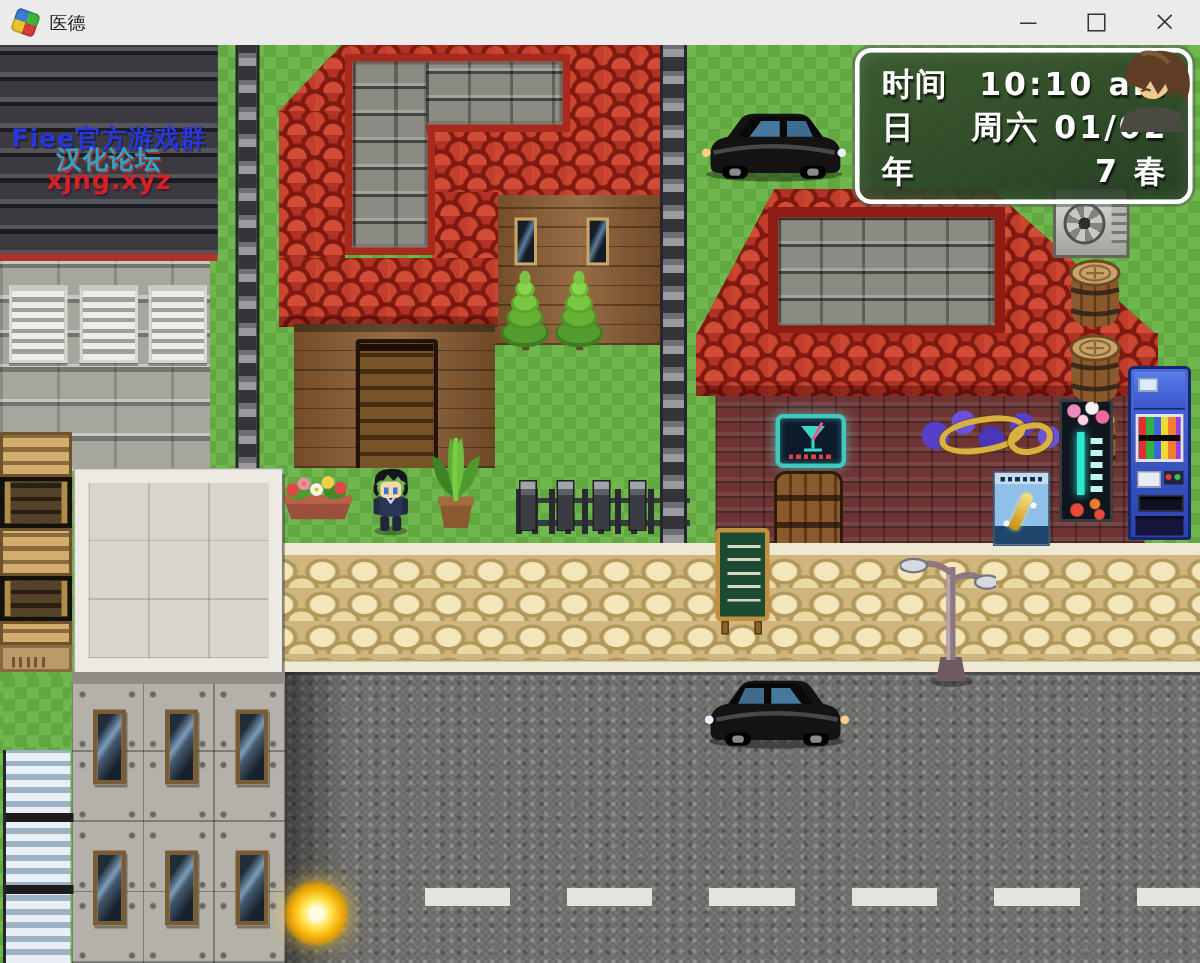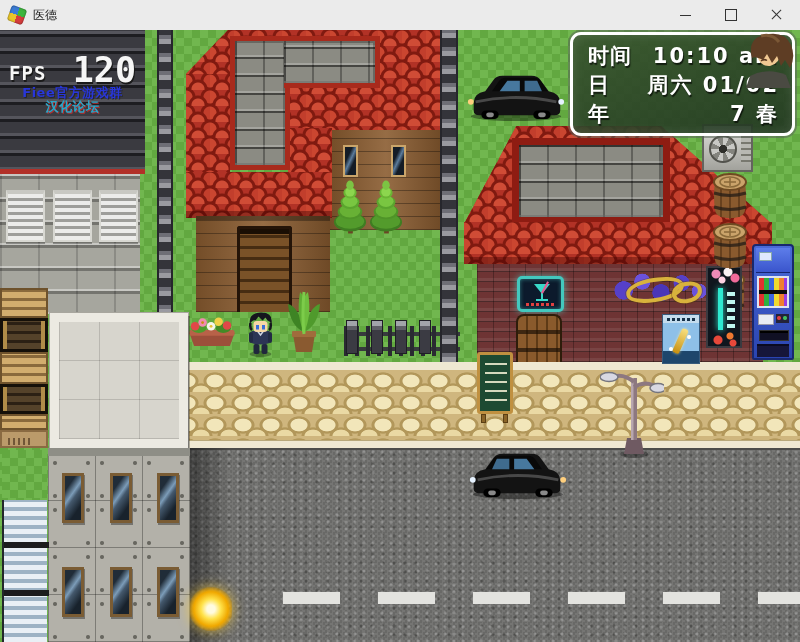--- a/index.html
+++ b/index.html
@@ -27,21 +27,21 @@
   .brick{background-color:#6e3434;background-image:repeating-linear-gradient(0deg,rgba(0,0,0,.38) 0 1px,transparent 1px 10px),repeating-linear-gradient(90deg,rgba(0,0,0,.28) 0 1px,transparent 1px 16px),repeating-linear-gradient(0deg,rgba(255,255,255,.08) 0 4px,transparent 4px 10px);}
   .wood{background-color:#8a5c30;background-image:repeating-linear-gradient(0deg,rgba(0,0,0,.32) 0 1px,transparent 1px 13px),linear-gradient(90deg,rgba(0,0,0,.16),rgba(255,255,255,.1) 50%,rgba(0,0,0,.2));}
   .cobble{background-color:#cfb67e;background-image:radial-gradient(ellipse 12px 9px at 14px 11px,#f2e6ba 0 8px,#b2975a 9px 11px,transparent 12px),radial-gradient(ellipse 12px 9px at 0px 22px,#ead9a4 0 8px,#b2975a 9px 11px,transparent 12px),radial-gradient(ellipse 12px 9px at 28px 22px,#ead9a4 0 8px,#b2975a 9px 11px,transparent 12px);background-size:28px 22px;}
   .asphalt{background-color:#6f6f6d;background-image:radial-gradient(circle 1px at 3px 2px,rgba(255,255,255,.22) 0 1px,transparent 2px),radial-gradient(circle 1px at 7px 5px,rgba(0,0,0,.25) 0 1px,transparent 2px),repeating-conic-gradient(rgba(255,255,255,.04) 0% 25%,rgba(0,0,0,.05) 0% 50%);background-size:9px 7px,11px 9px,5px 5px;border-top:2px solid #4c4c4a;}
   .sideband{background:#efe8d2;}
   .pillar{background:repeating-linear-gradient(0deg,#9a9aa0 0 5px,#6e6e76 5px 9px,#34343a 9px 18px);border-left:2px solid #26262c;border-right:2px solid #26262c;box-sizing:border-box;}
   
   .fpsrow{left:0;top:22px;width:145px;padding:0 9px;box-sizing:border-box;display:flex;justify-content:space-between;color:#f6f6f6;font-family:"DejaVu Sans Mono",monospace;font-weight:bold;text-shadow:1px 2px 0 #1a1a1a;}
   .fpslab{font-size:19px;margin-top:10px;letter-spacing:1px;}
   .fpsval{font-size:35px;line-height:36px;}
-  .links{left:0;top:56px;width:145px;text-align:center;font-size:13px;line-height:14.2px;font-weight:bold;letter-spacing:.5px;white-space:nowrap;}
+  .links{left:0;top:56px;width:145px;text-align:center;font-size:17px;line-height:14.2px;font-weight:bold;letter-spacing:.5px;white-space:nowrap;}
   .lk0{color:#2836da;text-shadow:1px 1px 0 rgba(0,0,0,.35);}
   .lk1,.lk3,.lk5{color:#d62222;text-shadow:1px 1px 0 rgba(60,0,60,.45);}
   .lk2{color:#d62222;text-shadow:-1px 0 0 #2836da,1px 1px 0 #2836da;}
   .lk4{color:#2ba6c8;text-shadow:1px 1px 0 #b43030;}
   
   .plaza{background:#d7d5cd;border:9px solid #eceae2;box-sizing:border-box;background-image:repeating-linear-gradient(90deg,rgba(0,0,0,.14) 0 1px,transparent 1px 40px),repeating-linear-gradient(0deg,rgba(0,0,0,.14) 0 1px,transparent 1px 39px);box-shadow:2px 3px 0 rgba(0,0,0,.28),0 0 0 1px #a8a69e;}
   .rollshut{background:repeating-linear-gradient(0deg,#ececea 0 4px,#9e9e9a 4px 7px);border:2px solid #d8d8d2;border-top:4px solid #c8c8c2;box-sizing:border-box;box-shadow:0 2px 0 rgba(0,0,0,.3);}
   .bshut{background:repeating-linear-gradient(0deg,#e9eff5 0 5px,#9db2c4 5px 9px);border-left:2px solid #23272b;box-sizing:border-box;}
   .bsep{left:0;width:45px;height:6px;background:#1c1c1e;}
   .cwin{border:3px solid #7a5c34;box-sizing:border-box;background:linear-gradient(125deg,#202c38 22%,#7c9cb8 42%,#44586c 52%,#18222c 78%);box-shadow:1px 2px 0 rgba(0,0,0,.35);}
@@ -216,27 +216,24 @@
 
     <div class="a sideband" style="left:145px;top:332px;width:655px;height:8px;border-bottom:1px solid #b8a87a;"></div>
     <div class="a cobble" style="left:145px;top:340px;width:655px;height:70px;"></div>
     <div class="a sideband" style="left:145px;top:410px;width:655px;height:8px;border-top:1px solid #b8a87a;"></div>
     <div class="a asphalt" style="left:145px;top:418px;width:655px;height:194px;"></div>
     <div class="a roadshadow" style="left:188px;top:418px;width:42px;height:194px;"></div>
     <div class="a dashes" style="left:283px;top:562px;width:517px;height:12px;"></div>
 
     <div class="a tilesdark" style="left:0;top:0;width:145px;height:140px;"></div>
     <div class="a" style="left:0;top:139px;width:145px;height:5px;background:#b23028;"></div>
-    <div class="a fpsrow">
-      <span class="fpslab">FPS</span>
-      <span class="fpsval">120</span>
-    </div>
     <div class="a links">
       <div class="lk0">Fiee官方游戏群</div>
       <div class="lk4">汉化论坛</div>
+      <div class="lk5">xjng.xyz</div>
     </div>
 
     <div class="a blocks" style="left:0;top:144px;width:140px;height:140px;"></div>
     <div class="a rollshut" style="left:6px;top:160px;width:39px;height:52px;"></div>
     <div class="a rollshut" style="left:53px;top:160px;width:39px;height:52px;"></div>
     <div class="a rollshut" style="left:99px;top:160px;width:39px;height:52px;"></div>
 
     <div class="a pillar" style="left:157px;top:0;width:16px;height:284px;"></div>
 
     <div class="a wood" style="left:330px;top:96px;width:112px;height:104px;"></div>

